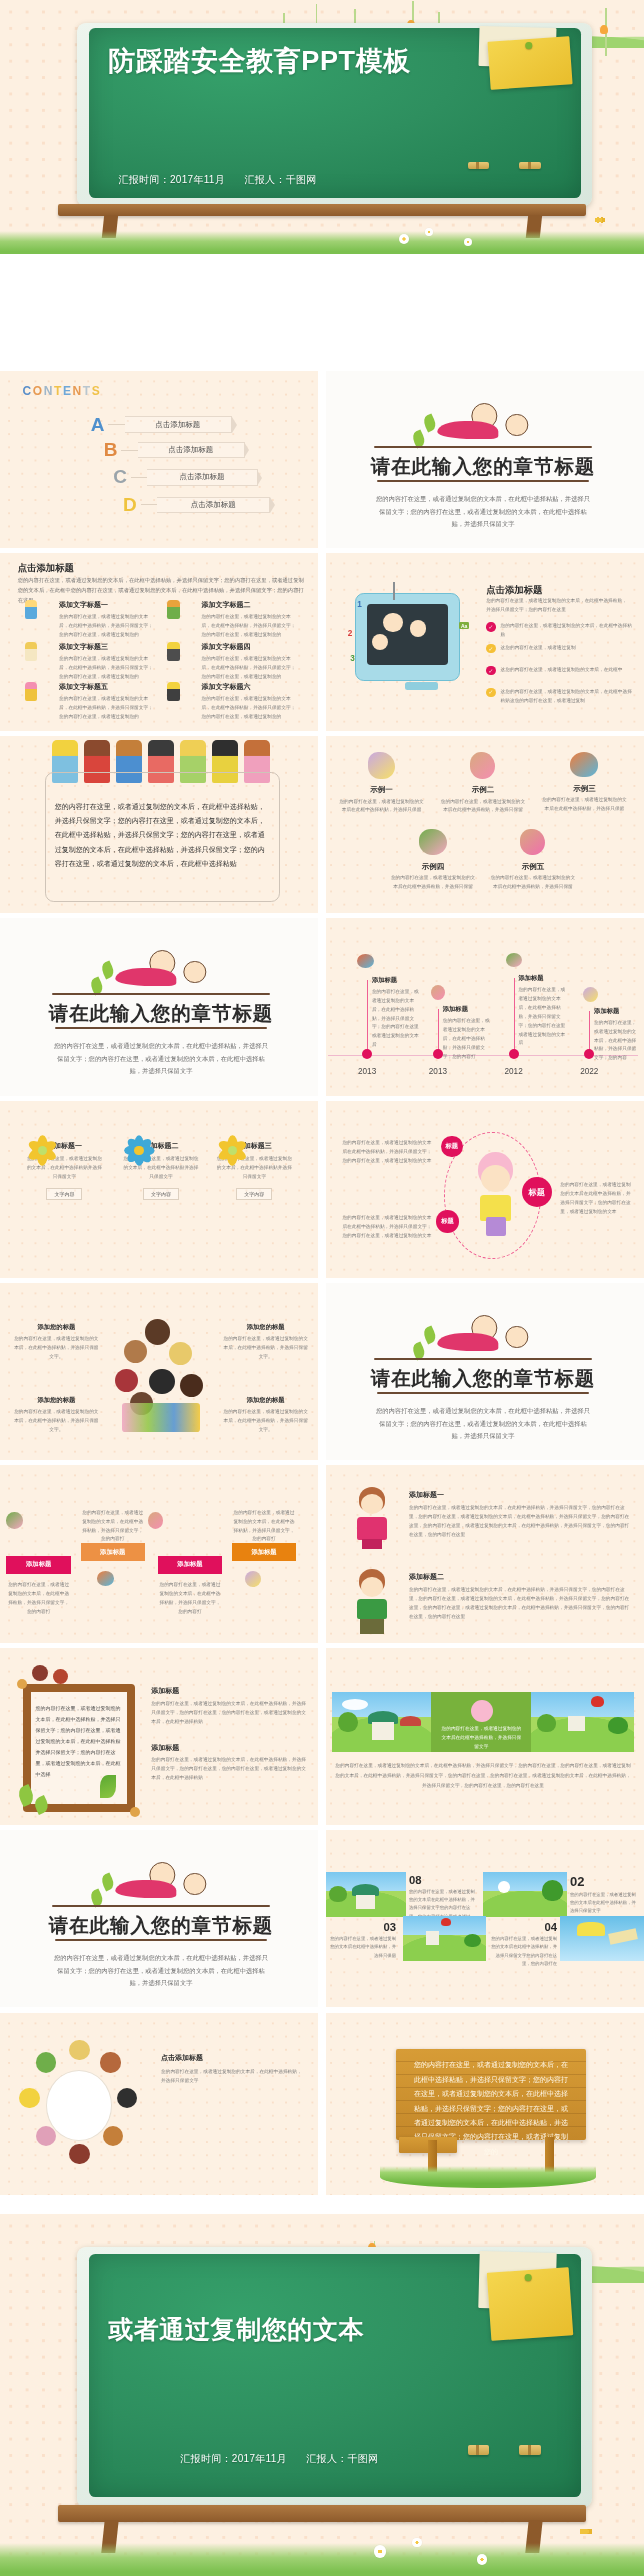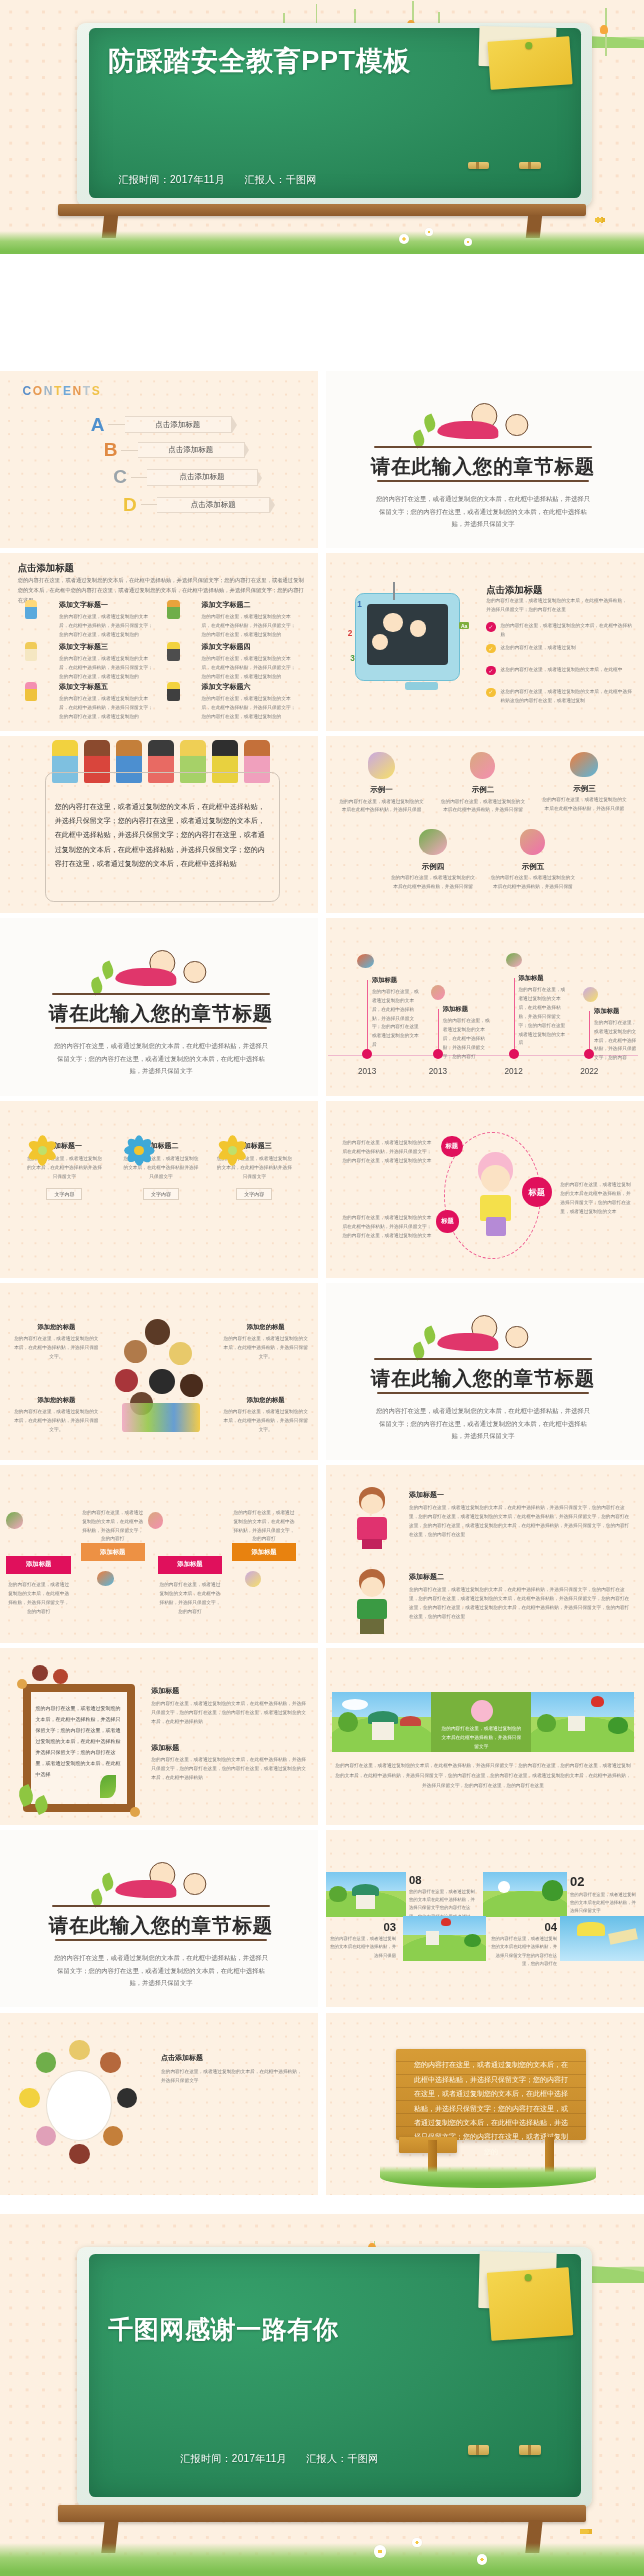--- a/index.html
+++ b/index.html
@@ -769,21 +769,21 @@
     <div class="flower-stem" style="left:72%;height:44px;bottom:78%;"></div>
     <div class="flower-head" style="left:71.2%;top:11%;"></div>
 
     <div class="board-wrap">
       <div class="board-frame"></div>
       <div class="board"></div>
       <div class="sticky-paper"></div>
       <div class="sticky-note">
         <div class="sticky-pin"></div>
       </div>
-      <div class="board-title small">千图网感谢一路有你</div>
+      <div class="board-title small">或者通过复制您的文本</div>
       <div class="board-meta" style="left:20%;bottom:16%;">
         <span>汇报时间：2017年11月</span>
         <span>汇报人：千图网</span>
       </div>
       <div class="eraser" style="right:20%;">
           <i></i>
         </div>
       <div class="eraser" style="right:10%;">
           <i></i>
         </div>

